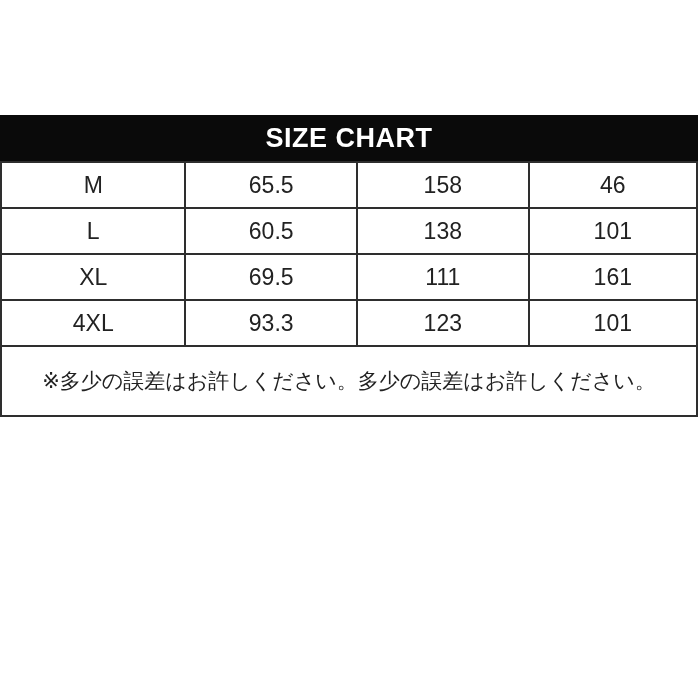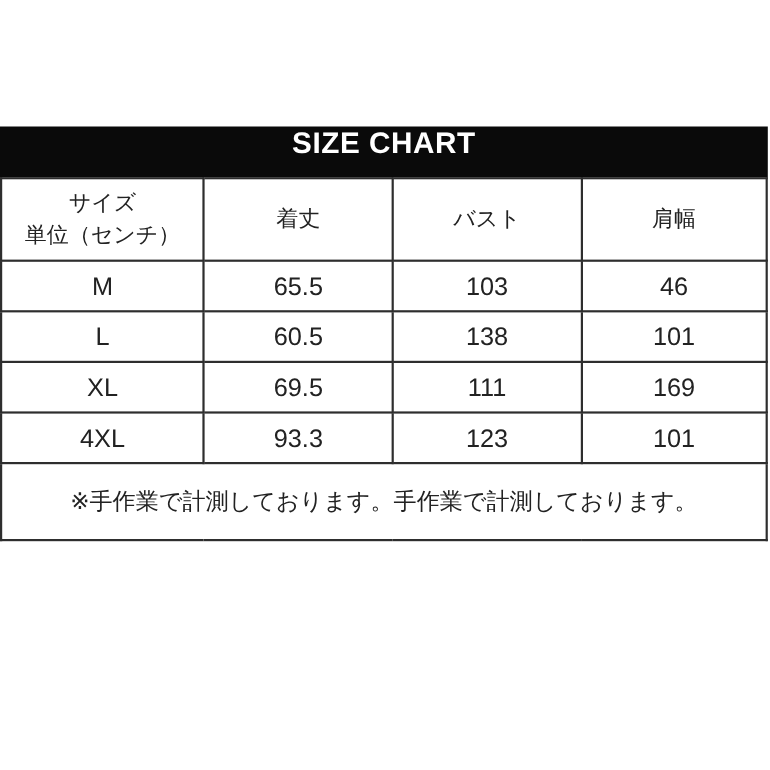--- a/index.html
+++ b/index.html
@@ -16,21 +16,21 @@
   }
   .chart-wrap {
     position: absolute;
     top: 115px; left: 0;
     width: 698px;
   }
   .title-bar {
     height: 46px;
     background: #0a0a0a;
     display: flex;
-    align-items: flex-start;
+    align-items: center;
     justify-content: center;
   }
   .title-bar span {
     color: #ffffff;
     font-size: 27px;
     font-weight: 600;
     letter-spacing: 0.5px;
   }
   table.size-table {
     width: 100%;
@@ -61,55 +61,46 @@
     </div>
 
     <table class="size-table">
       <colgroup>
         <col style="width:26.5%">
         <col style="width:24.65%">
         <col style="width:24.65%">
         <col style="width:24.2%">
       </colgroup>
       <tbody>
-        <tr class="header-row">
-          <td>
-            <div>サイズ</div>
-            <div>単位（センチ）</div>
-          </td>
-          <td>着丈</td>
-          <td>バスト</td>
-          <td>肩幅</td>
-        </tr>
 
         <tr class="data-row">
           <td>M</td>
           <td>65.5</td>
-          <td>103</td>
+          <td>158</td>
           <td>46</td>
         </tr>
         <tr class="data-row">
           <td>L</td>
           <td>60.5</td>
           <td>138</td>
           <td>101</td>
         </tr>
         <tr class="data-row">
           <td>XL</td>
           <td>69.5</td>
           <td>111</td>
-          <td>169</td>
+          <td>161</td>
         </tr>
         <tr class="data-row">
           <td>4XL</td>
           <td>93.3</td>
           <td>123</td>
           <td>101</td>
         </tr>
 
         <tr class="note-row">
-          <td colspan="4">※手作業で計測しております。手作業で計測しております。</td>
+          <td colspan="4">※多少の誤差はお許しください。多少の誤差はお許しください。</td>
         </tr>
       </tbody>
     </table>
 
   </div>
 </div>
 
 </body></html>

